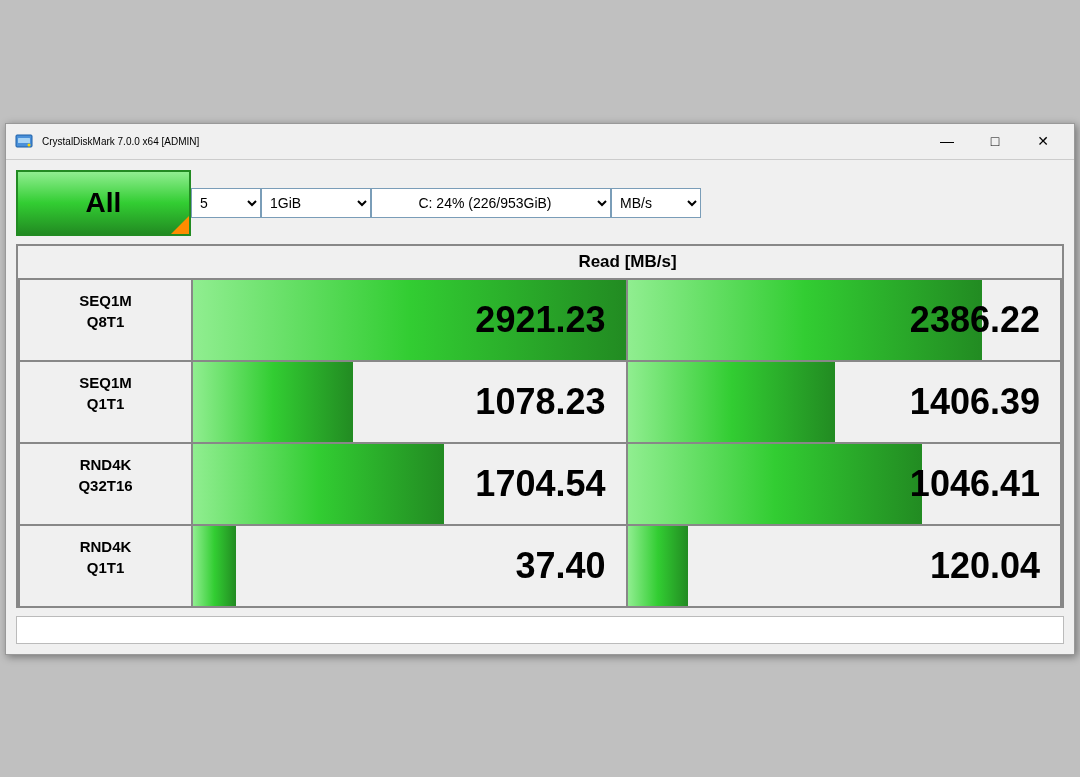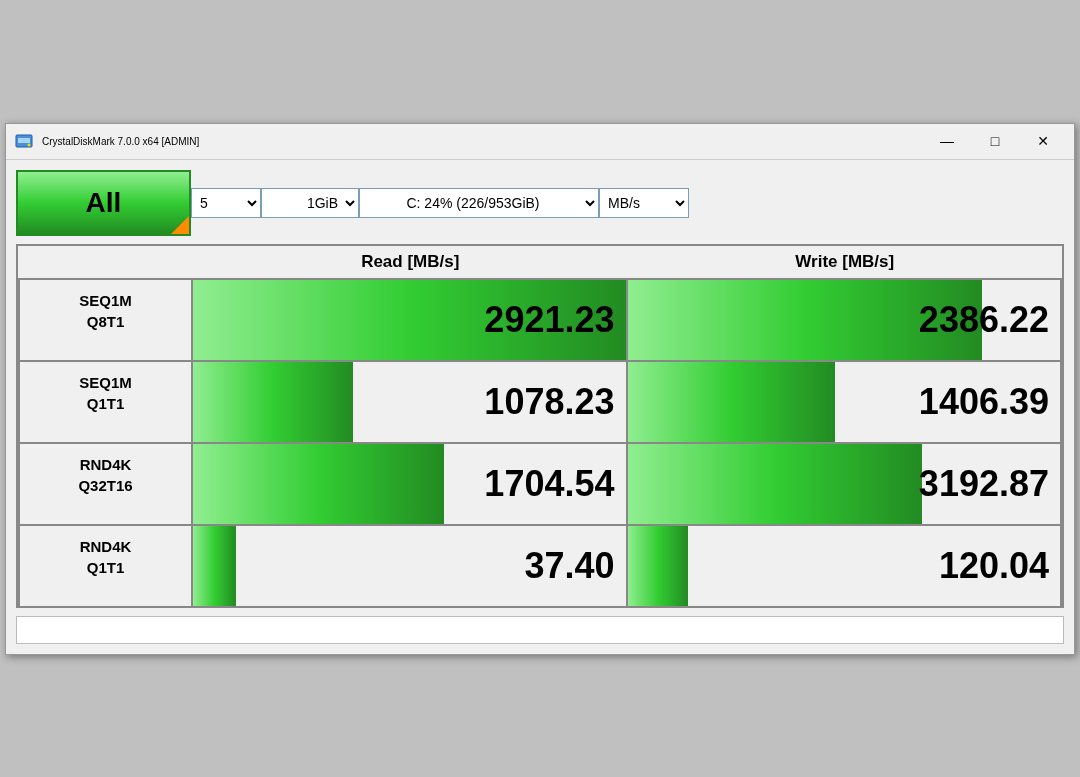--- a/index.html
+++ b/index.html
@@ -124,35 +124,35 @@
     .select-control {
       height: 30px;
       border: 1px solid #7a9db8;
       background: white;
       font-size: 14px;
       padding: 2px 4px;
       cursor: pointer;
     }
 
     .select-count { width: 70px; }
-    .select-size { width: 98px; text-align: right; }
+    .select-size { width: 110px; }
     .select-drive { width: 240px; text-align: center; }
     .select-unit { width: 90px; }
 
     .bar-bg {
       position: absolute;
       top: 0;
       left: 0;
       height: 100%;
       background: linear-gradient(to right, #90ee90, #32cd32, #228b22);
     }
 
     .value-text {
       position: absolute;
-      right: 11px;
+      right: 20px;
       top: 50%;
       transform: translateY(-50%);
       font-size: 36px;
       font-weight: bold;
       color: #000;
       z-index: 1;
     }
 
     
     .status-bar {
@@ -273,21 +273,20 @@
         <option>GB/s</option>
         <option>IOPS</option>
       </select>
     </div>
 
     <div class="bench-container">
 
       <div class="header-row">
         <div class="header-spacer"></div>
         <div class="header-read">Read [MB/s]</div>
-        <div class="header-write">Write [MB/s]</div>
       </div>
 
       <div id="bench-rows">
           <div class="data-row" style="border-top: 2px solid rgb(136, 136, 136);">
       <div class="label-col">
         SEQ1M<br>Q8T1
       </div>
       <div class="read-col">
         <div class="bar-bg" style="width: 100%"></div>
         <span class="value-text">2921.23</span>
@@ -313,21 +312,21 @@
           <div class="data-row" style="border-top: 2px solid rgb(136, 136, 136);">
       <div class="label-col">
         RND4K<br>Q32T16
       </div>
       <div class="read-col">
         <div class="bar-bg" style="width: 58%"></div>
         <span class="value-text">1704.54</span>
       </div>
       <div class="write-col">
         <div class="bar-bg" style="width: 68%"></div>
-        <span class="value-text">3192.87</span>
+        <span class="value-text">1046.41</span>
       </div>
     </div>
           <div class="data-row" style="border-top: 2px solid rgb(136, 136, 136);">
       <div class="label-col">
         RND4K<br>Q1T1
       </div>
       <div class="read-col">
         <div class="bar-bg" style="width: 10%"></div>
         <span class="value-text">37.40</span>
       </div>

